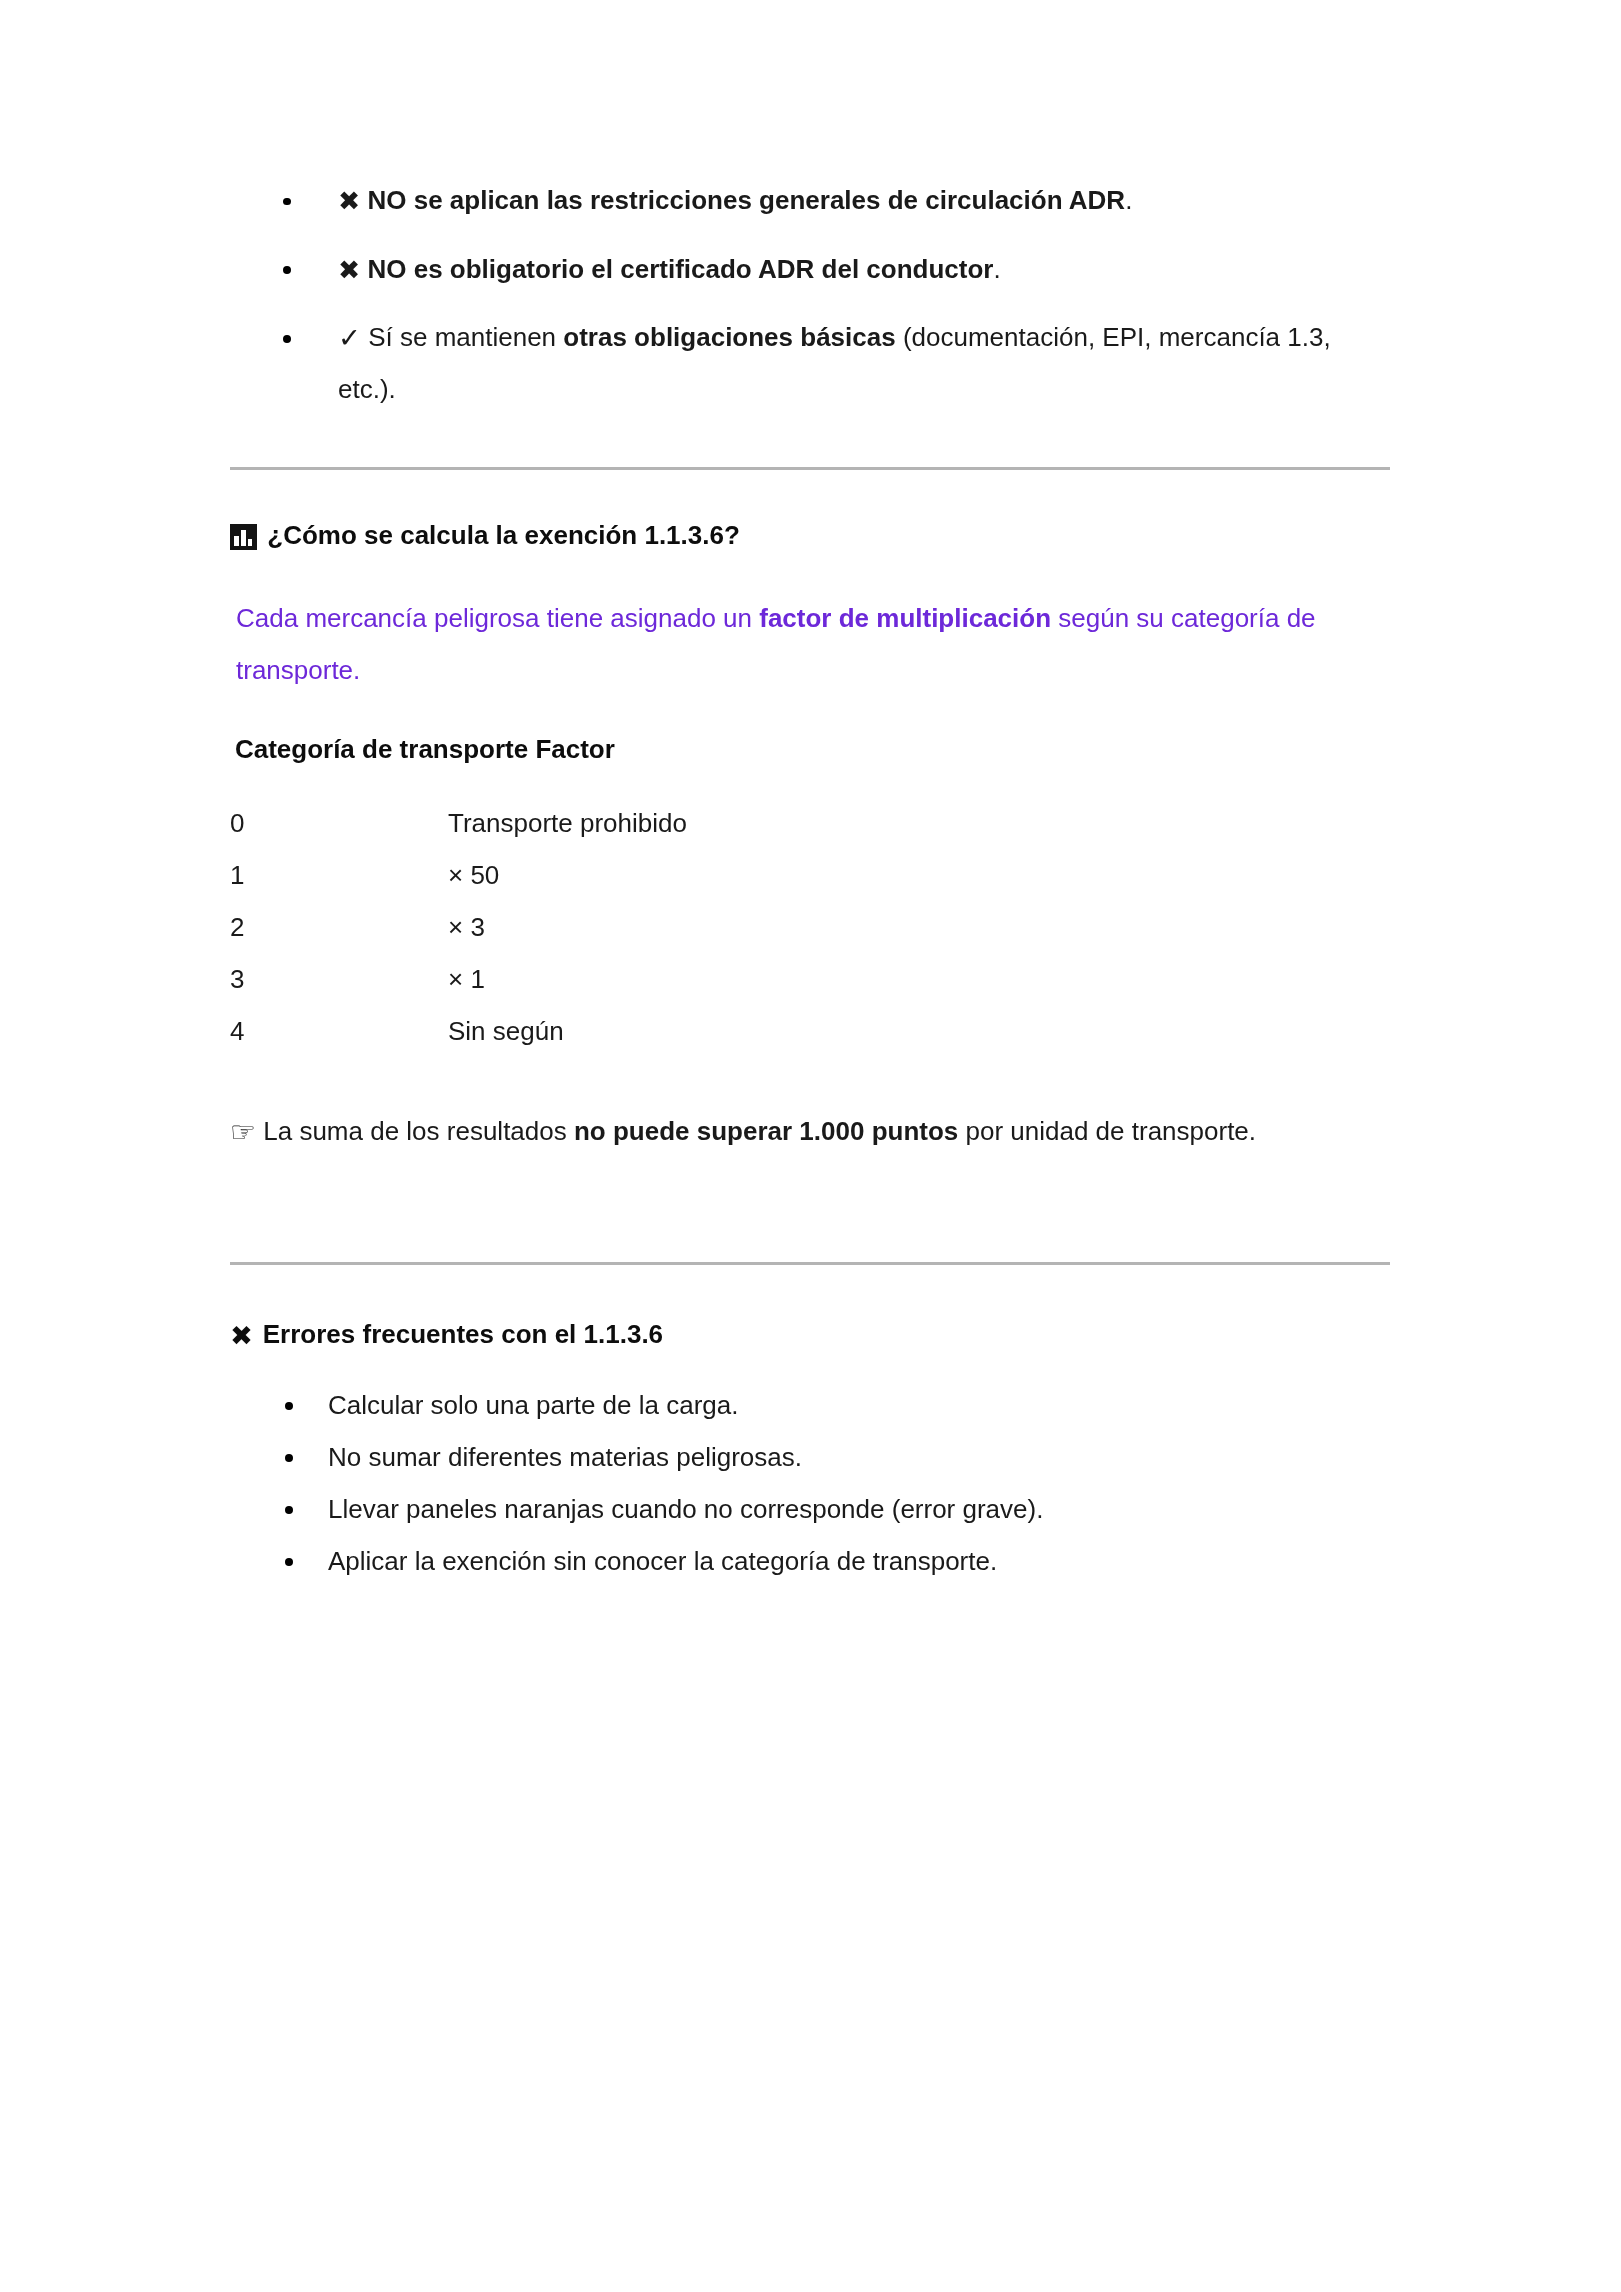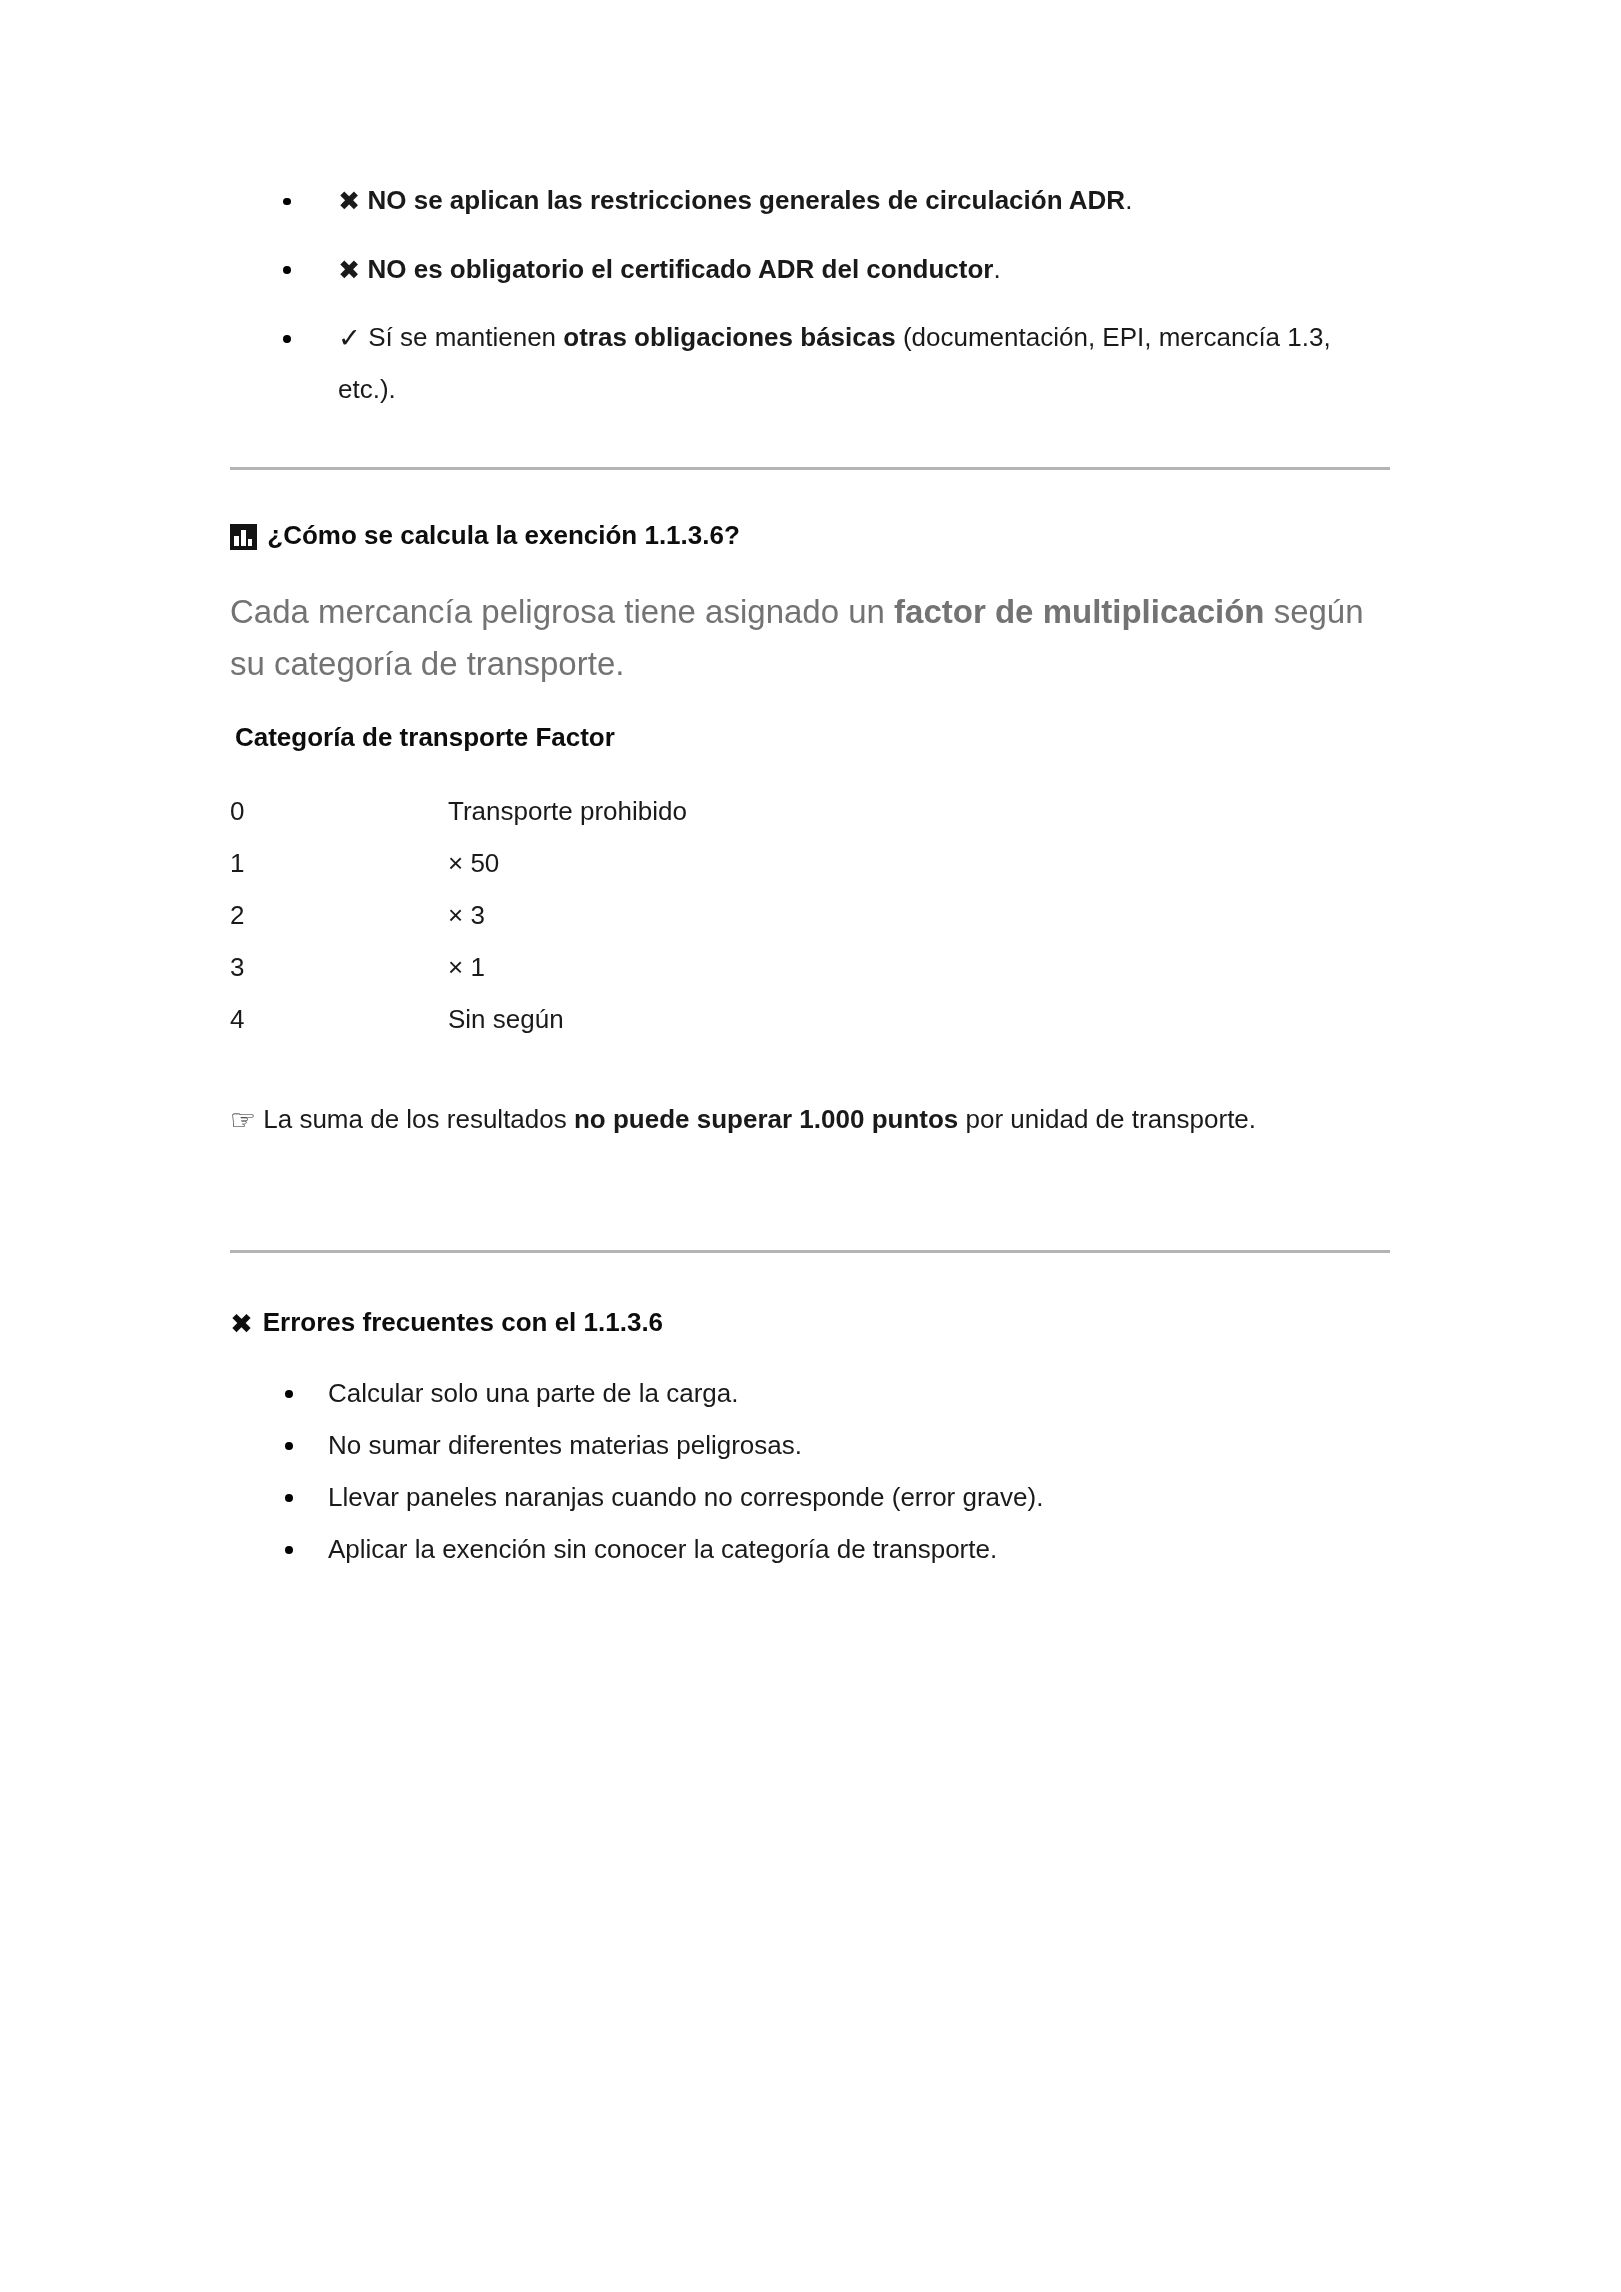--- a/index.html
+++ b/index.html
@@ -27,24 +27,24 @@
 
   .content {
     position: absolute;
     left: 230px;
     top: 0;
     width: 1161px;
   }
 
   
   .para {
-    font-size: 33px;
-    line-height: 52px;
-    color: #737373;
-    margin: 0;
+    font-size: 26px;
+    line-height: 52px;
+    color: #6d28d9;
+    margin: 6px;
     font-weight: 400;
   }
   .b { font-weight: 700; }
 
   
   .blist {
     list-style: none;
     margin: 0;
     padding: 0;
   }

